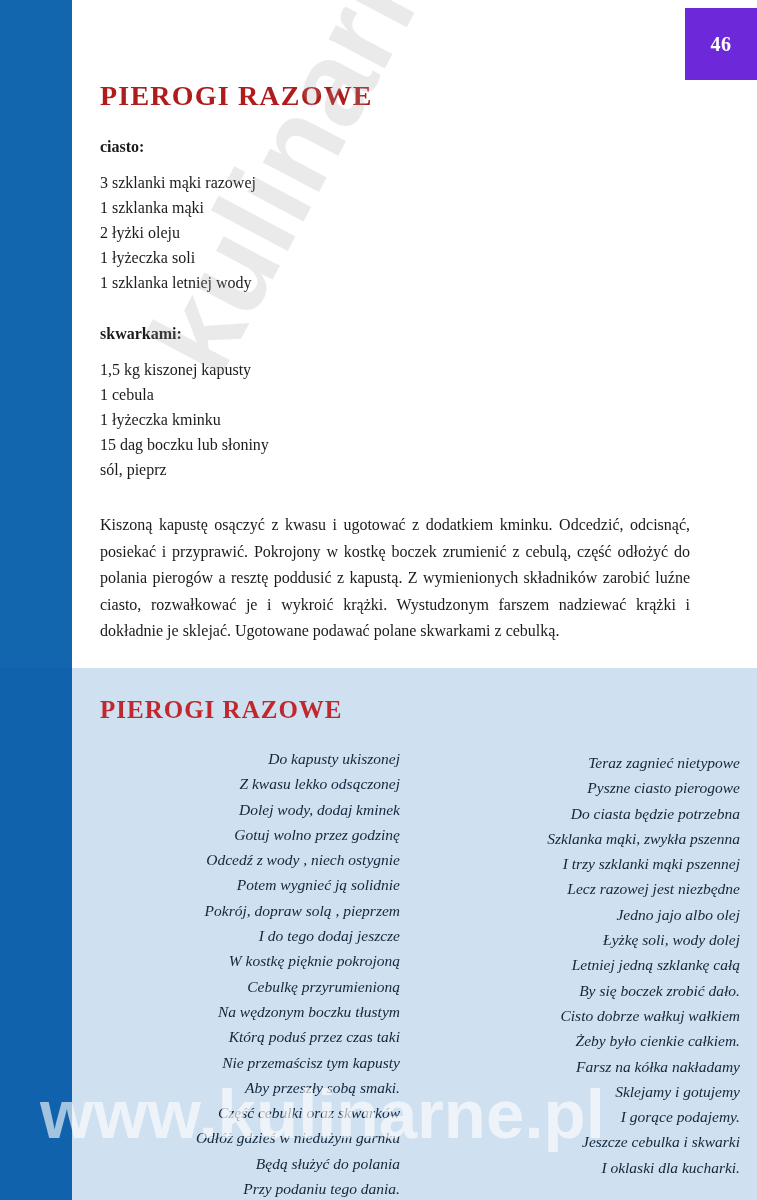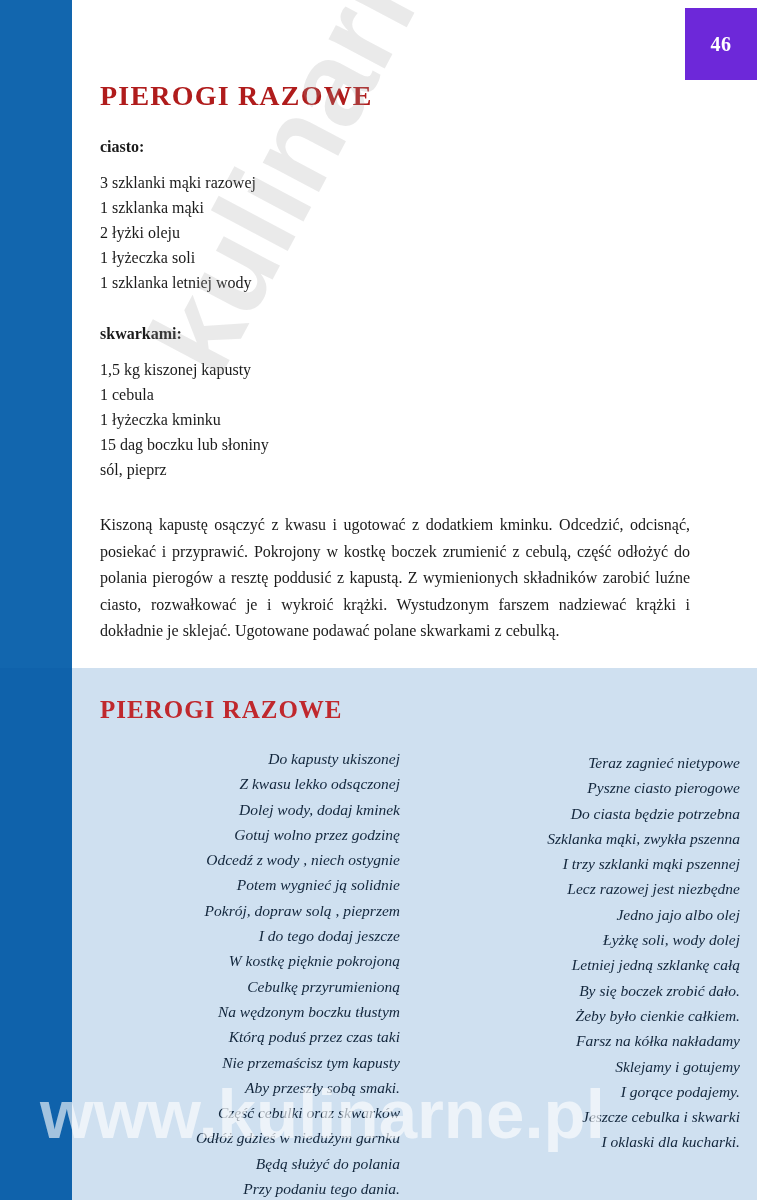--- a/index.html
+++ b/index.html
@@ -223,20 +223,21 @@
       <div class="line">Teraz zagnieć nietypowe</div>
       <div class="line">Pyszne ciasto pierogowe</div>
       <div class="line">Do ciasta będzie potrzebna</div>
       <div class="line">Szklanka mąki, zwykła pszenna</div>
       <div class="line">I trzy szklanki mąki pszennej</div>
       <div class="line">Lecz razowej jest niezbędne</div>
       <div class="line">Jedno jajo albo olej</div>
       <div class="line">Łyżkę soli, wody dolej</div>
       <div class="line">Letniej jedną szklankę całą</div>
       <div class="line">By się boczek zrobić dało.</div>
+      <div class="line">Cisto dobrze wałkuj wałkiem</div>
       <div class="line">Żeby było cienkie całkiem.</div>
       <div class="line">Farsz na kółka nakładamy</div>
       <div class="line">Sklejamy i gotujemy</div>
       <div class="line">I gorące podajemy.</div>
       <div class="line">Jeszcze cebulka i skwarki</div>
       <div class="line">I oklaski dla kucharki.</div>
     </div>
   </div>
 </div>
 

